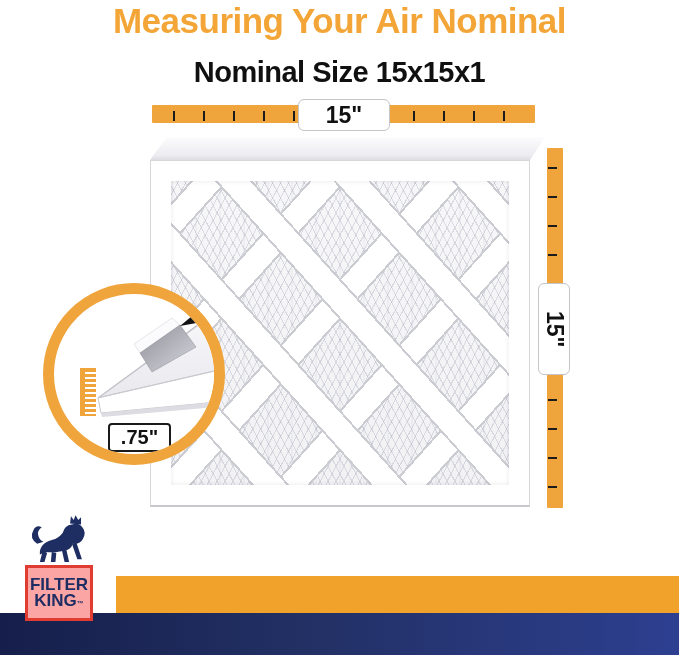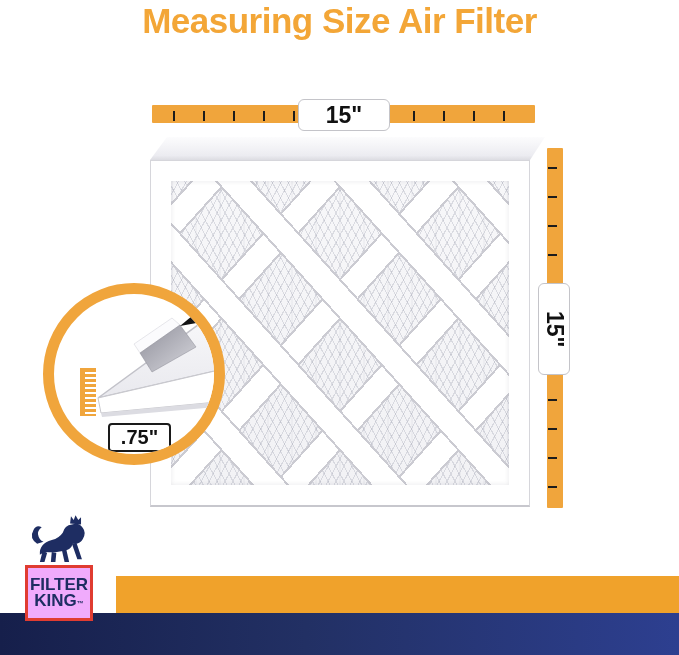--- a/index.html
+++ b/index.html
@@ -93,42 +93,43 @@
   .depth-label{
     position:absolute;left:54px;top:129px;width:59px;height:25px;
     background:#ffffff;border:2px solid #1a1a1a;border-radius:4px;
     display:flex;align-items:center;justify-content:center;
     font-size:20px;font-weight:700;color:#111;
   }
   
   .lion{position:absolute;left:28px;top:514px;z-index:6;}
   .logo-box{
     position:absolute;left:25px;top:565px;width:68px;height:56px;z-index:6;
-    box-sizing:border-box;background:#f0abfc;border:3px solid #E03C31;
+    box-sizing:border-box;background:#fca5a5;border:3px solid #E03C31;
     display:flex;flex-direction:column;align-items:center;justify-content:center;
     line-height:0.95;
   }
   .logo-line{font-size:17px;font-weight:700;color:#1E2D62;letter-spacing:0px;white-space:nowrap;}
   .logo-tm{font-size:7px;vertical-align:baseline;color:#1E2D62;}
   
   .bar-orange{
     position:absolute;left:116px;top:576px;width:563px;height:37px;
     background:#F0A22B;z-index:2;
   }
   .bar-navy{
     position:absolute;left:0;top:613px;width:679px;height:42px;
     background:linear-gradient(90deg,#161F4B 0%,#223064 45%,#2D3F90 100%);z-index:3;
   }
 </style>
 </head>
 <body>
 
 <div class="canvas">
 
-  <div class="title">Measuring Size Air Filter</div>
+  <div class="title">Measuring Your Air Nominal</div>
+  <div class="subtitle">Nominal Size 15x15x1</div>
 
   <div class="h-ruler">
     <div class="h-ruler-label">15"</div>
   </div>
 
   <div class="filter-top"></div>
   <div class="filter-front">
     <div class="filter-media"></div>
   </div>
 

